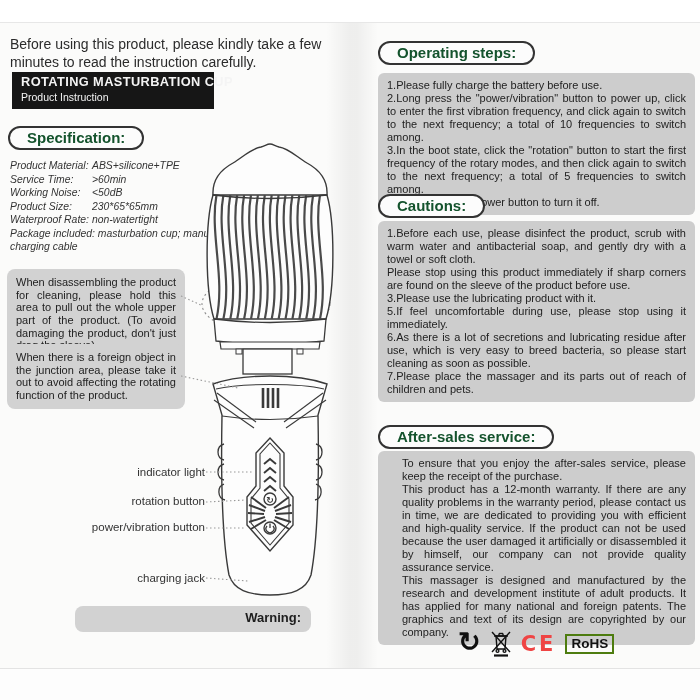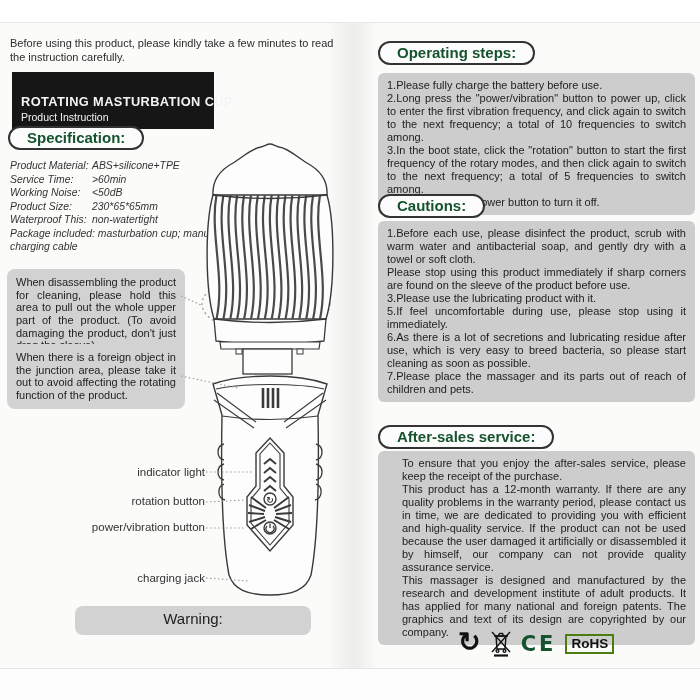--- a/index.html
+++ b/index.html
@@ -3,47 +3,47 @@
 <meta charset="utf-8">
 <style>
   * { margin:0; padding:0; box-sizing:border-box; }
   html,body { width:700px; height:700px; }
   body { font-family:"Liberation Sans", sans-serif; background:#fff; }
   .page { position:relative; width:700px; height:700px; background:#fbfbfa; overflow:hidden; color:#2e2e2e; }
   .top-strip { position:absolute; left:0; top:0; width:700px; height:23px; background:#ffffff; border-bottom:1px solid #e7e7e7; }
   .bottom-strip { position:absolute; left:0; top:668px; width:700px; height:32px; background:#fdfdfd; border-top:1px solid #e3e3e3; }
   .gutter { position:absolute; top:23px; left:326px; width:52px; height:645px;
             background:linear-gradient(to right, rgba(0,0,0,0) 0%, rgba(0,0,0,0.05) 45%, rgba(0,0,0,0.05) 60%, rgba(0,0,0,0) 100%); }
-  .intro { position:absolute; left:10px; top:36px; width:334px; font-size:11px; line-height:1.28; color:#2b2b2b; }
-  .title-box { position:absolute; left:12px; top:72px; width:202px; background:#161616; color:#f4f4f4; padding:22px 9px 6px; }
+  .intro { position:absolute; left:10px; top:36px; width:334px; font-size:14px; line-height:1.28; color:#2b2b2b; }
+  .title-box { position:absolute; left:12px; top:72px; width:202px; background:#161616; color:#f4f4f4; padding:2px 9px 6px; }
   .title-box .t { font-size:12.8px; font-weight:bold; letter-spacing:0.4px; white-space:nowrap; }
   .title-box .s { font-size:10.5px; margin-top:2px; }
   .pill { position:absolute; display:inline-block; border:2px solid #333; border-radius:14px; background:#fcfcfc;
           padding:1px 17px 2px; font-size:15px; font-weight:bold; color:#14532d; white-space:nowrap; }
   .spec-list { position:absolute; left:10px; top:159px; width:232px; font-size:10.4px; line-height:1.3; color:#333;font-style:italic; }
   .spec-row { display:flex; }
   .spec-label { width:82px; flex:0 0 82px; }
   .spec-pkg { width:226px; }
   .note { position:absolute; left:7px; width:178px; background:#d2d2d2; border-radius:8px; padding:7px 9px;
           font-size:11px; line-height:1.15; text-align:justify; color:#222; }
   .note1 { top:269px; }
   .note2 { top:344px; }
   .diagram-label { position:absolute; left:55px; width:150px; text-align:right; font-size:11.5px; color:#333; }
   .warning-box { position:absolute; left:75px; top:606px; width:236px; background:#d2d2d2; border-radius:8px;
                  padding:4px 10px 6px; text-align:center; font-size:10.4px; line-height:1.25; color:#1d1d1d; }
-  .warning-box .wt { font-weight:normal; font-size:15px; }
+  .warning-box .wt { font-weight:bold; font-size:13px;text-align:right; }
   .gray-box { position:absolute; left:378px; width:317px; background:#cdcdcd; border-radius:6px;
               padding:6px 9px; color:#222; }
   .jp { font-size:11px; line-height:1.185; text-align:justify; }
   .op-box { top:73px; }
   .ca-box { top:221px; }
   .as-box { top:451px;padding-left:24px; }
   .cert-row { position:absolute; left:458px; top:628px; display:flex; align-items:center; gap:9px; height:32px; }
   .recycle { font-size:27px; font-weight:bold; color:#111; line-height:1; transform:translateY(-2px); }
-  .ce-mark { font-size:21px; font-weight:bold; color:#14532d; letter-spacing:3px; font-family:"DejaVu Sans", sans-serif; }
+  .ce-mark { font-size:21px; font-weight:bold; color:#ef4444; letter-spacing:3px; font-family:"DejaVu Sans", sans-serif; }
   .rohs { border:2px solid #4d7c0f; padding:0px 4px 1px; font-size:13.5px; font-weight:bold; color:#111; }
   svg text { font-family:"DejaVu Sans", sans-serif; }
   .device-svg { position:absolute; left:180px; top:138px; }
 </style>
 </head>
 <body>
 
 <div class="page">
   <div class="top-strip"></div>
   <div class="gutter"></div>
@@ -69,21 +69,21 @@
     </div>
     <div class="spec-row">
       <span class="spec-label">Working Noise:</span>
       <span class="spec-value">&lt;50dB</span>
     </div>
     <div class="spec-row">
       <span class="spec-label">Product Size:</span>
       <span class="spec-value">230*65*65mm</span>
     </div>
     <div class="spec-row">
-      <span class="spec-label">Waterproof This:</span>
+      <span class="spec-label">Waterproof Rate:</span>
       <span class="spec-value">non-watertight</span>
     </div>
     <div class="spec-pkg">Package included: masturbation cup; manual; charging cable</div>
   </div>
 
   <div class="note note1">When disassembling the product for cleaning, please hold this area to pull out the whole upper part of the product. (To avoid damaging the product, don't just drag the sleeve)</div>
   <div class="note note2">When there is a foreign object in the junction area, please take it out to avoid affecting the rotating function of the product.</div>
 
   <svg class="device-svg" width="220" height="462" viewBox="0 0 220 462">
     <defs>

